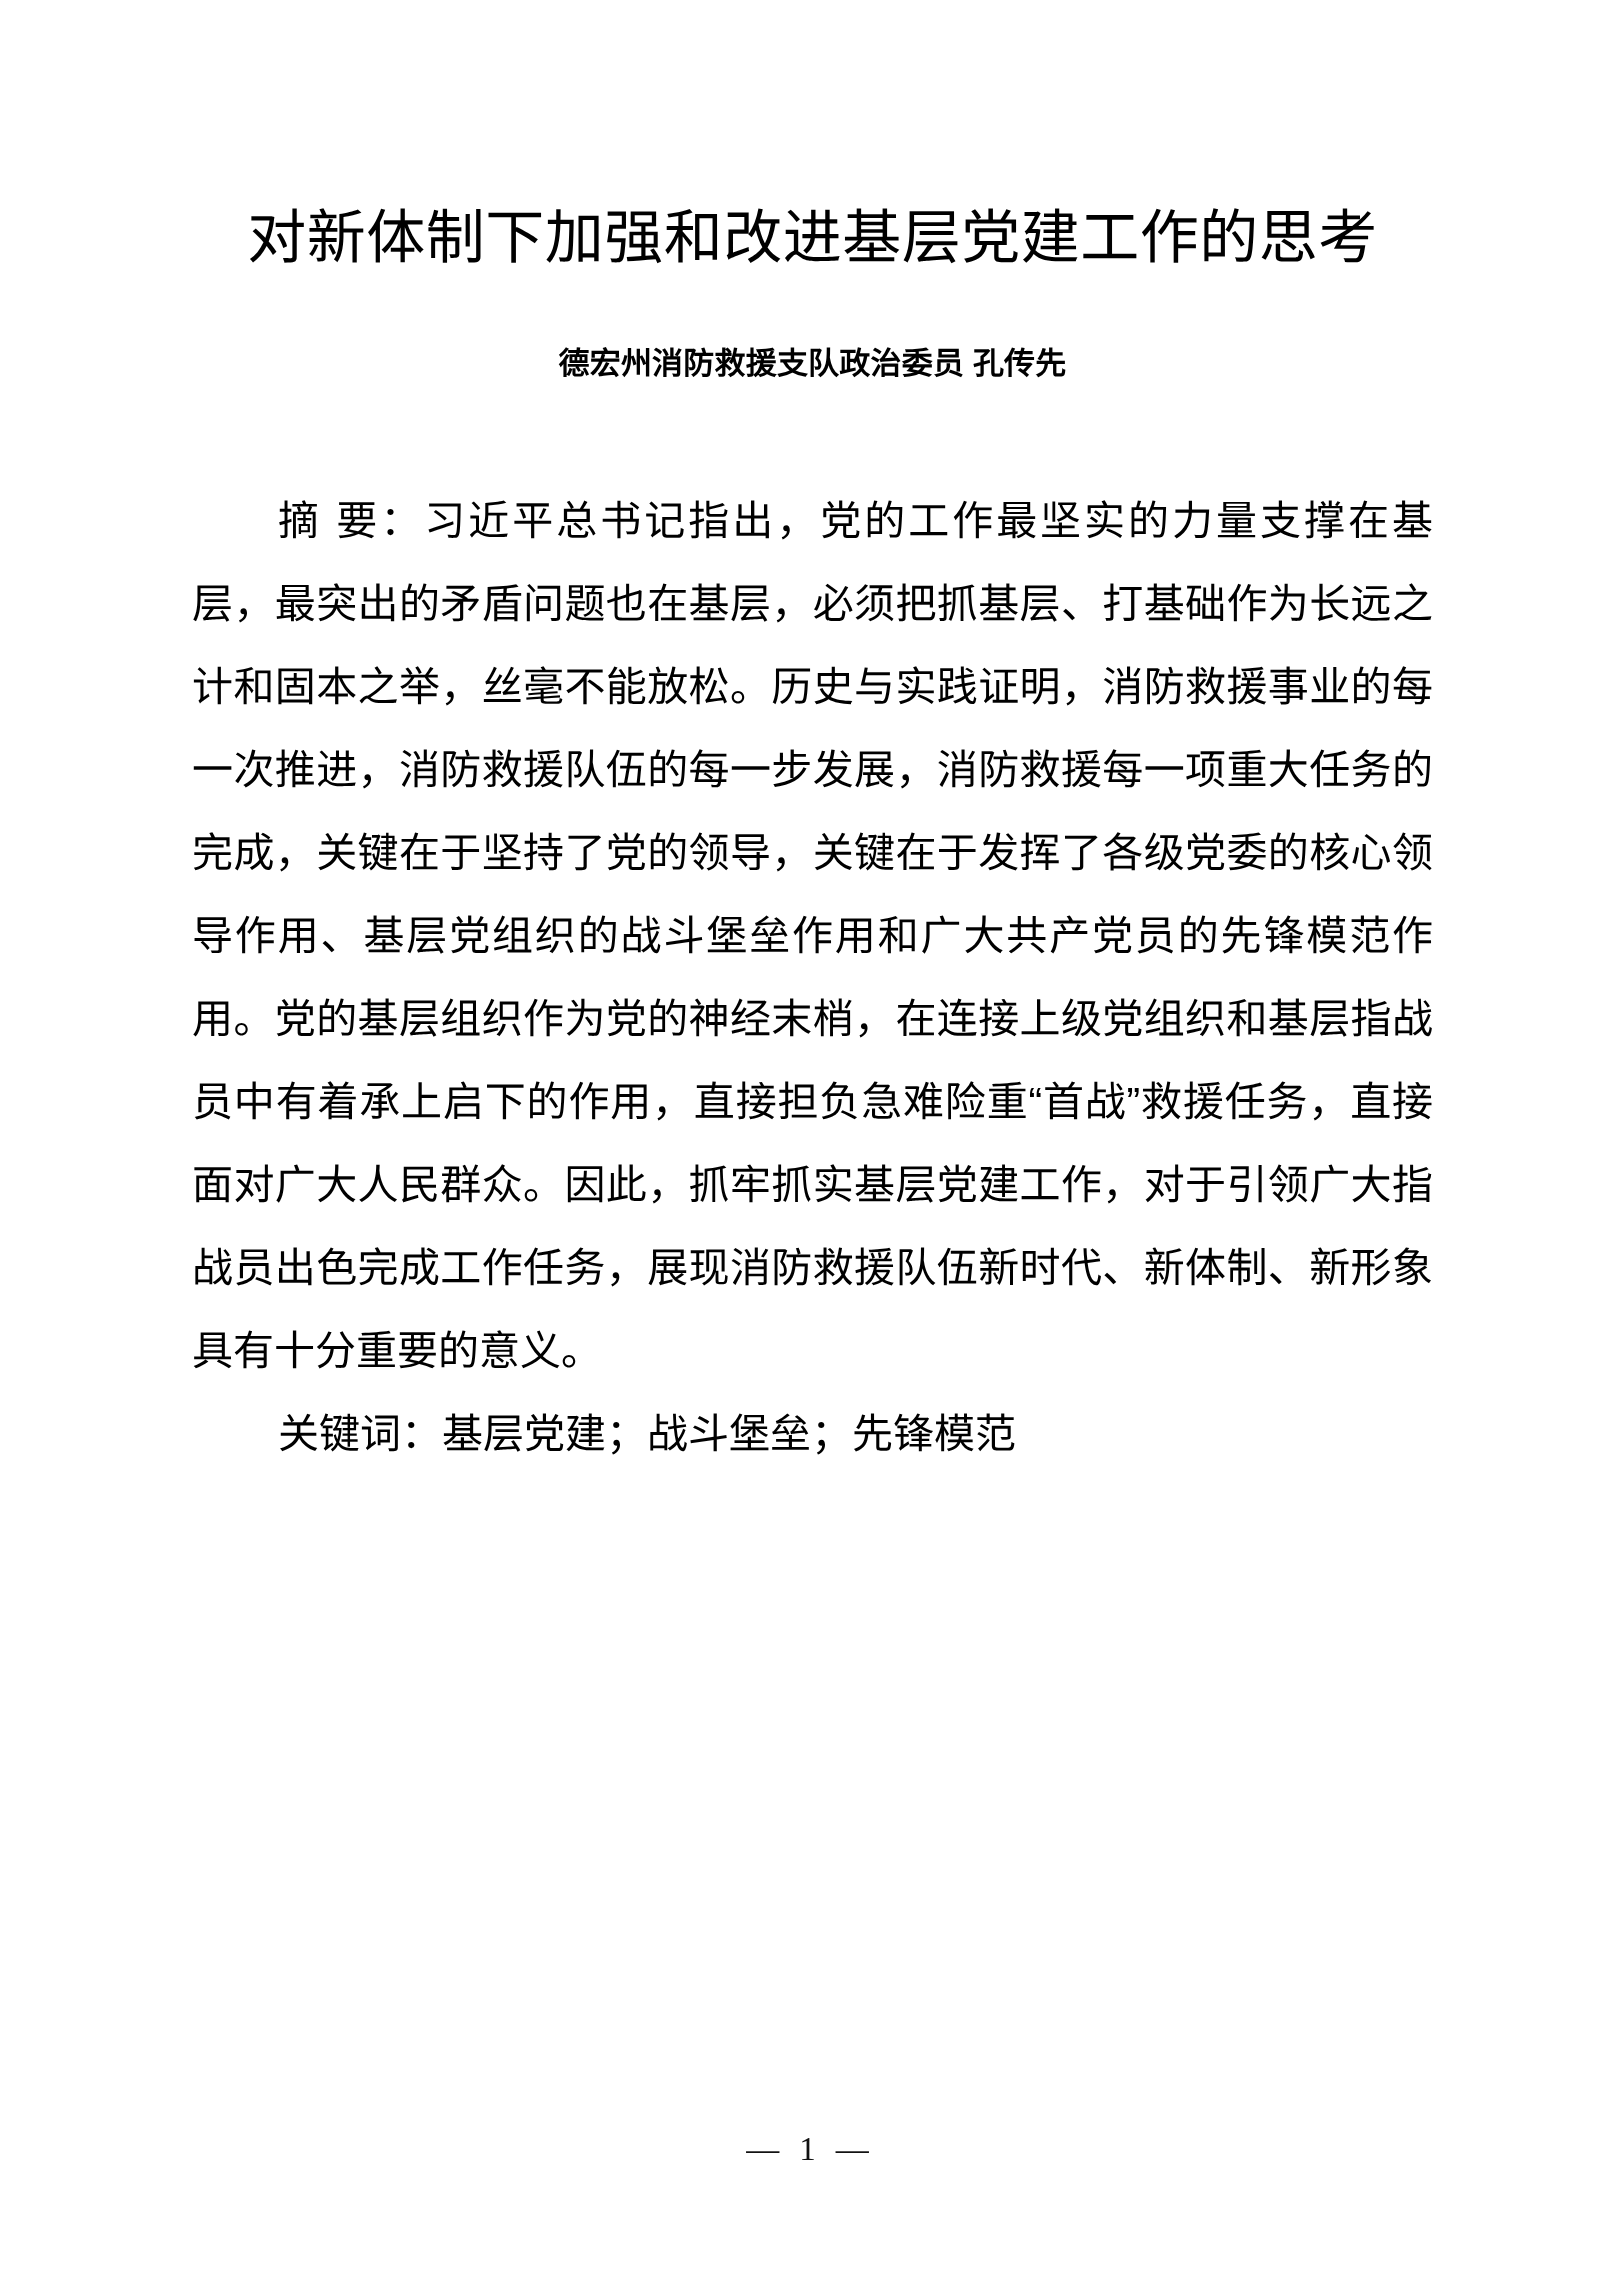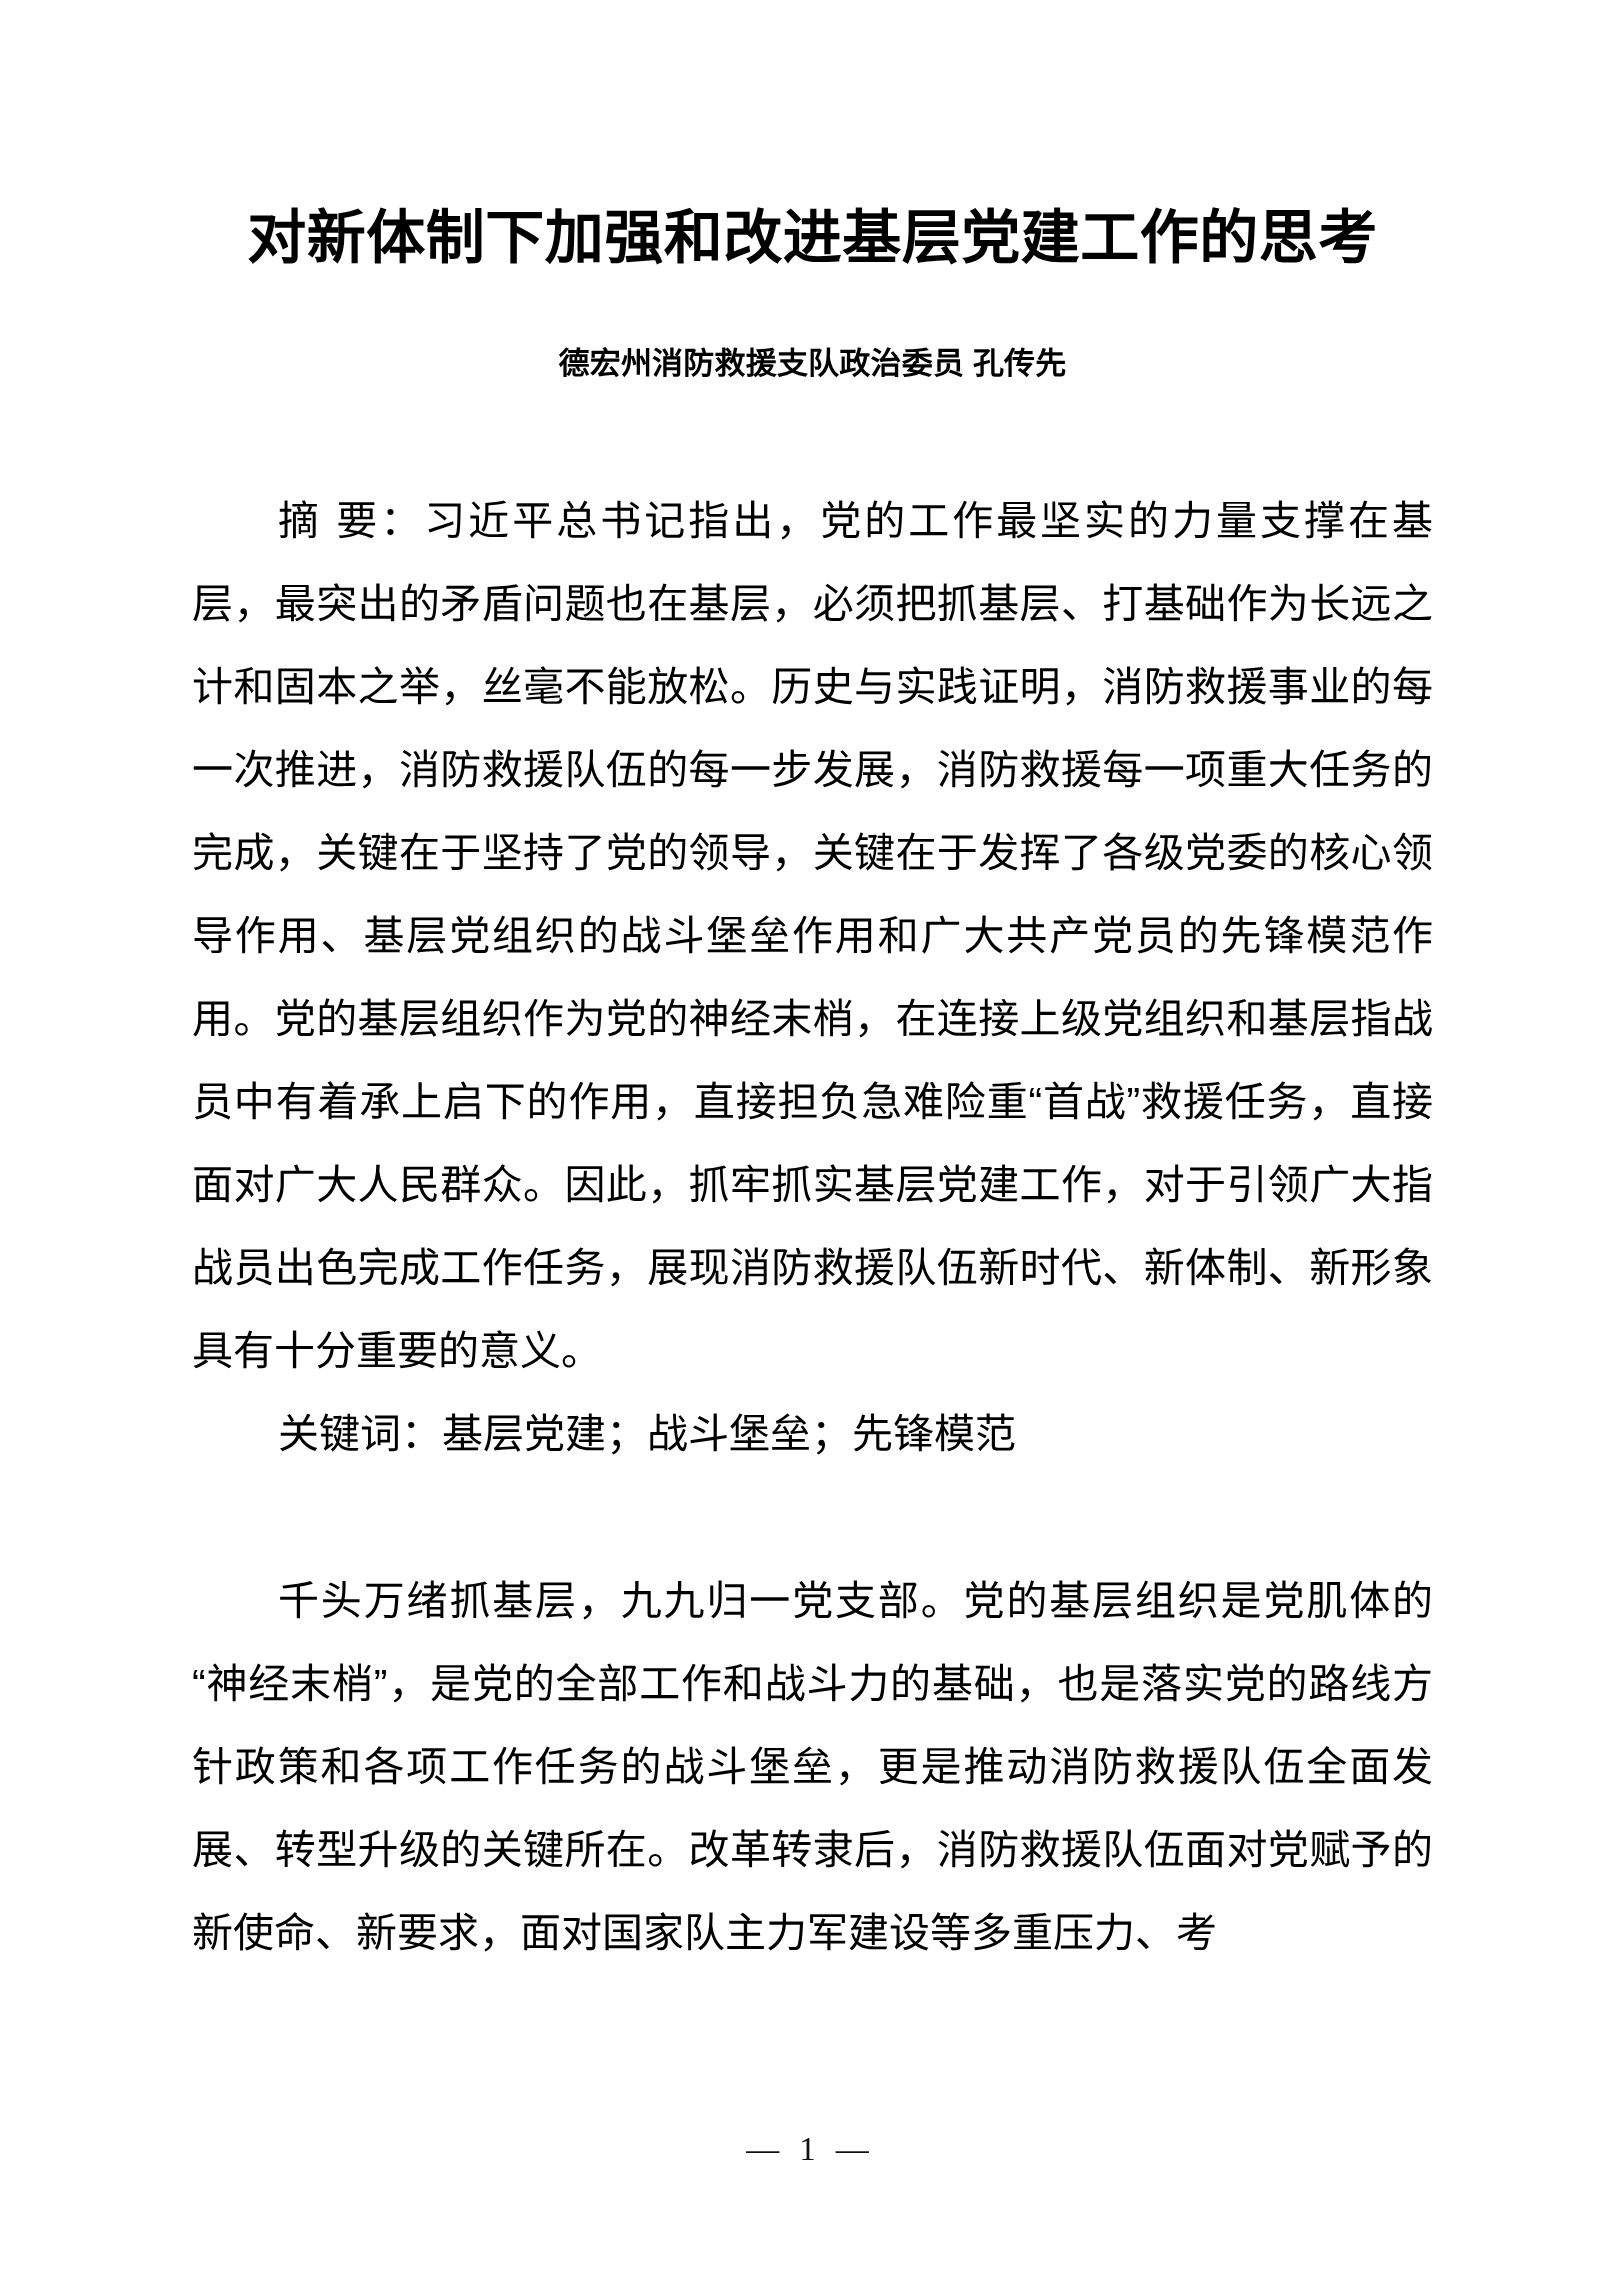--- a/index.html
+++ b/index.html
@@ -31,21 +31,21 @@
     width: 1241px;
   }
 
   
   .doc-title {
     margin: 0;
     padding-top: 204px;
     text-align: center;
     font-size: 59px;
     line-height: 1.18;
-    font-weight: 700;
+    font-weight: 400;
     letter-spacing: 0.5px;
     white-space: nowrap;
   }
 
   
   .doc-author {
     margin: 0;
     padding-top: 71px;
     text-align: center;
     font-size: 31px;
@@ -105,20 +105,19 @@
   <div class="content">
 
     <h1 class="doc-title">对新体制下加强和改进基层党建工作的思考</h1>
 
     <p class="doc-author">德宏州消防救援支队政治委员  孔传先</p>
 
     <p class="text-block abstract">摘  要：习近平总书记指出，党的工作最坚实的力量支撑在基层，最突出的矛盾问题也在基层，必须把抓基层、打基础作为长远之计和固本之举，丝毫不能放松。历史与实践证明，消防救援事业的每一次推进，消防救援队伍的每一步发展，消防救援每一项重大任务的完成，关键在于坚持了党的领导，关键在于发挥了各级党委的核心领导作用、基层党组织的战斗堡垒作用和广大共产党员的先锋模范作用。党的基层组织作为党的神经末梢，在连接上级党组织和基层指战员中有着承上启下的作用，直接担负急难险重“首战”救援任务，直接面对广大人民群众。因此，抓牢抓实基层党建工作，对于引领广大指战员出色完成工作任务，展现消防救援队伍新时代、新体制、新形象具有十分重要的意义。</p>
 
     <p class="text-block keywords">关键词：基层党建；战斗堡垒；先锋模范</p>
 
-    <p class="text-block body-para">千头万绪抓基层，九九归一党支部。党的基层组织是党肌体的“神经末梢”，是党的全部工作和战斗力的基础，也是落实党的路线方针政策和各项工作任务的战斗堡垒，更是推动消防救援队伍全面发展、转型升级的关键所在。改革转隶后，消防救援队伍面对党赋予的新使命、新要求，面对国家队主力军建设等多重压力、考</p>
 
   </div>
 
   <div class="page-footer">— 1 —</div>
 
 </div>
 
 
 </body></html>

